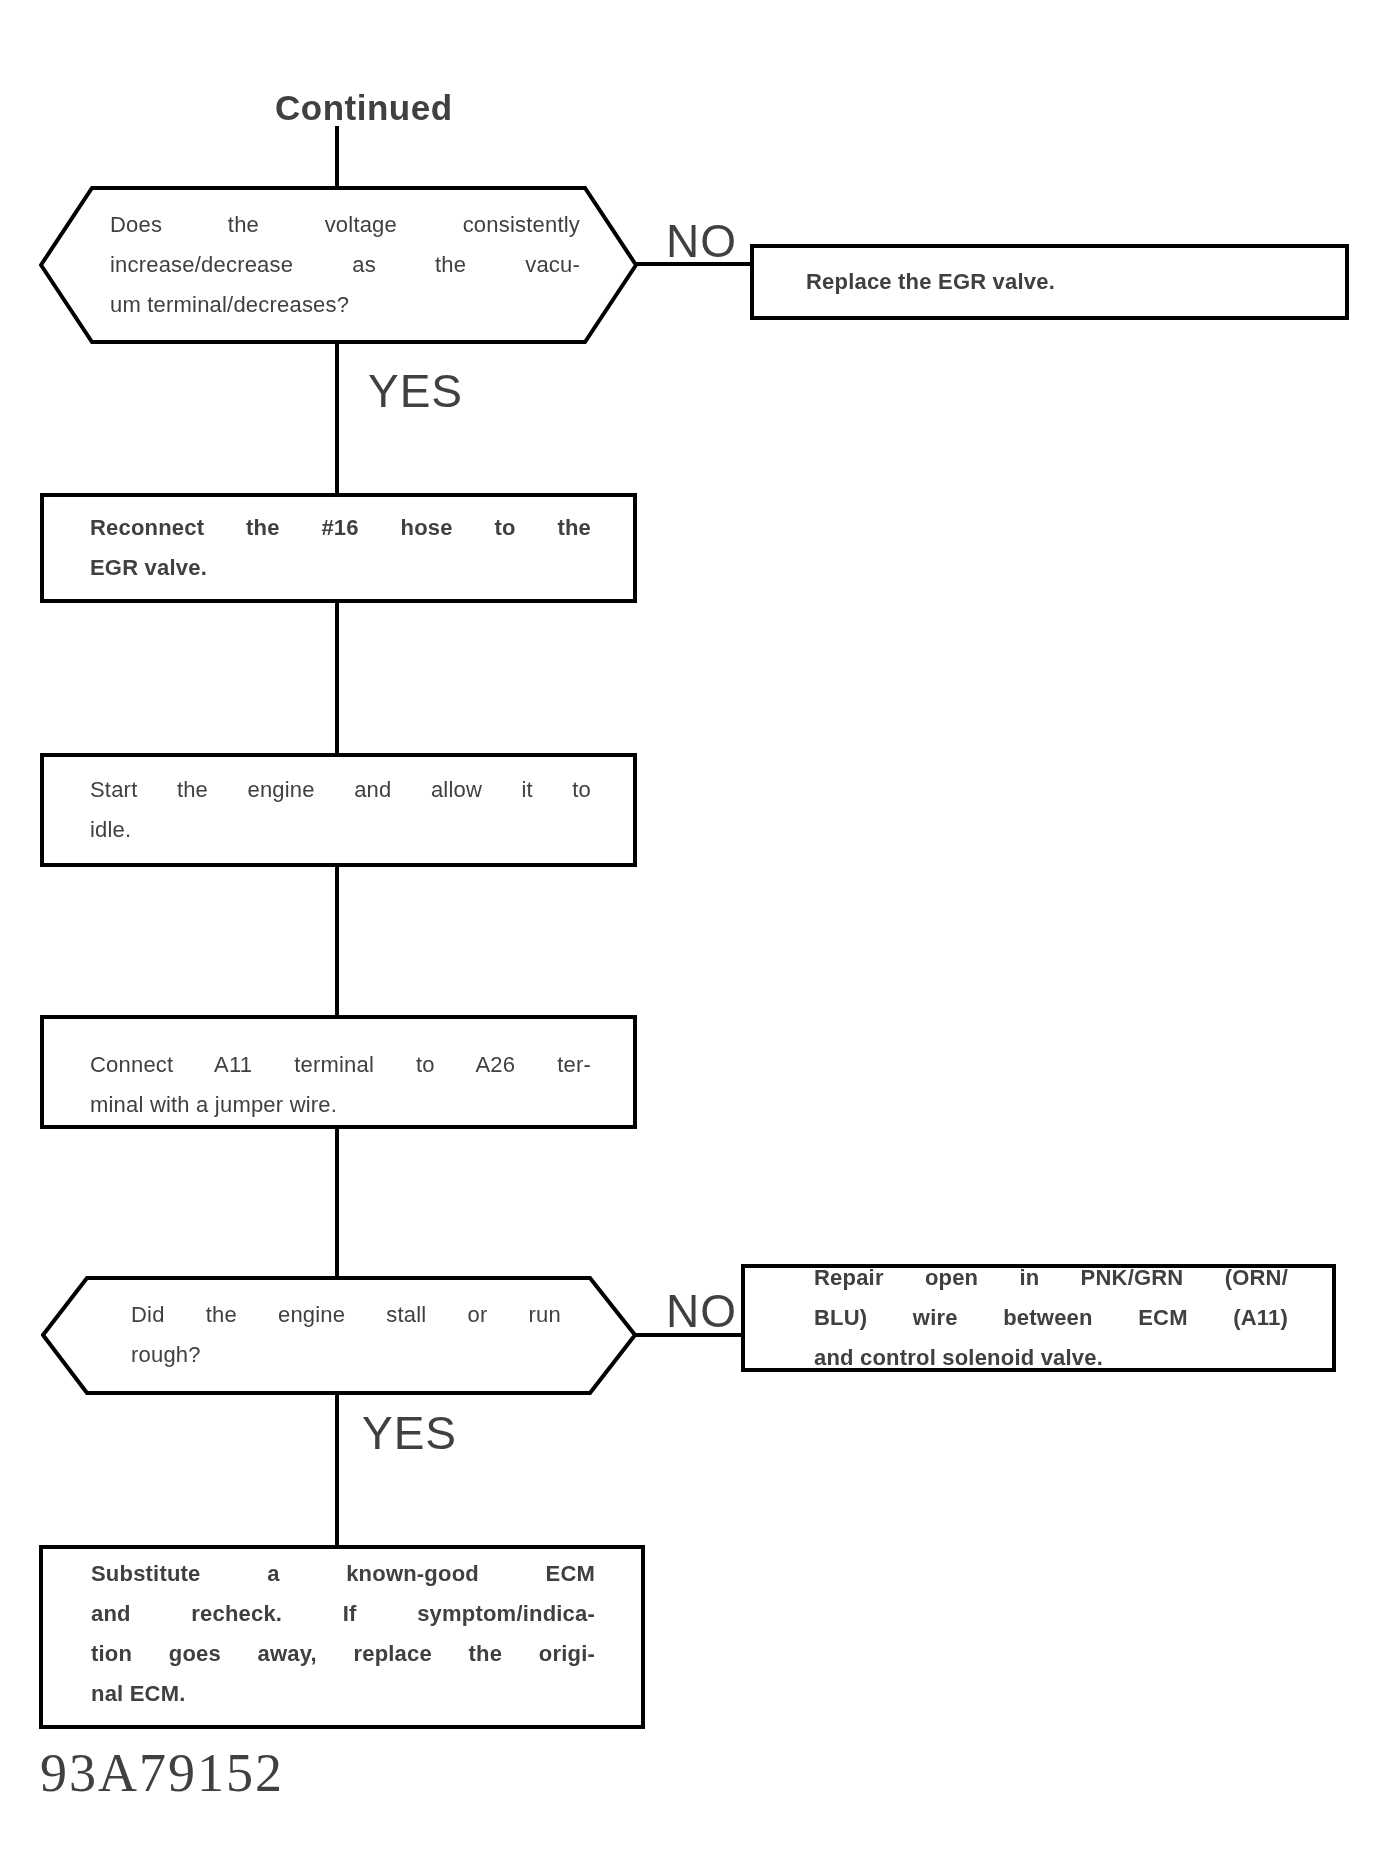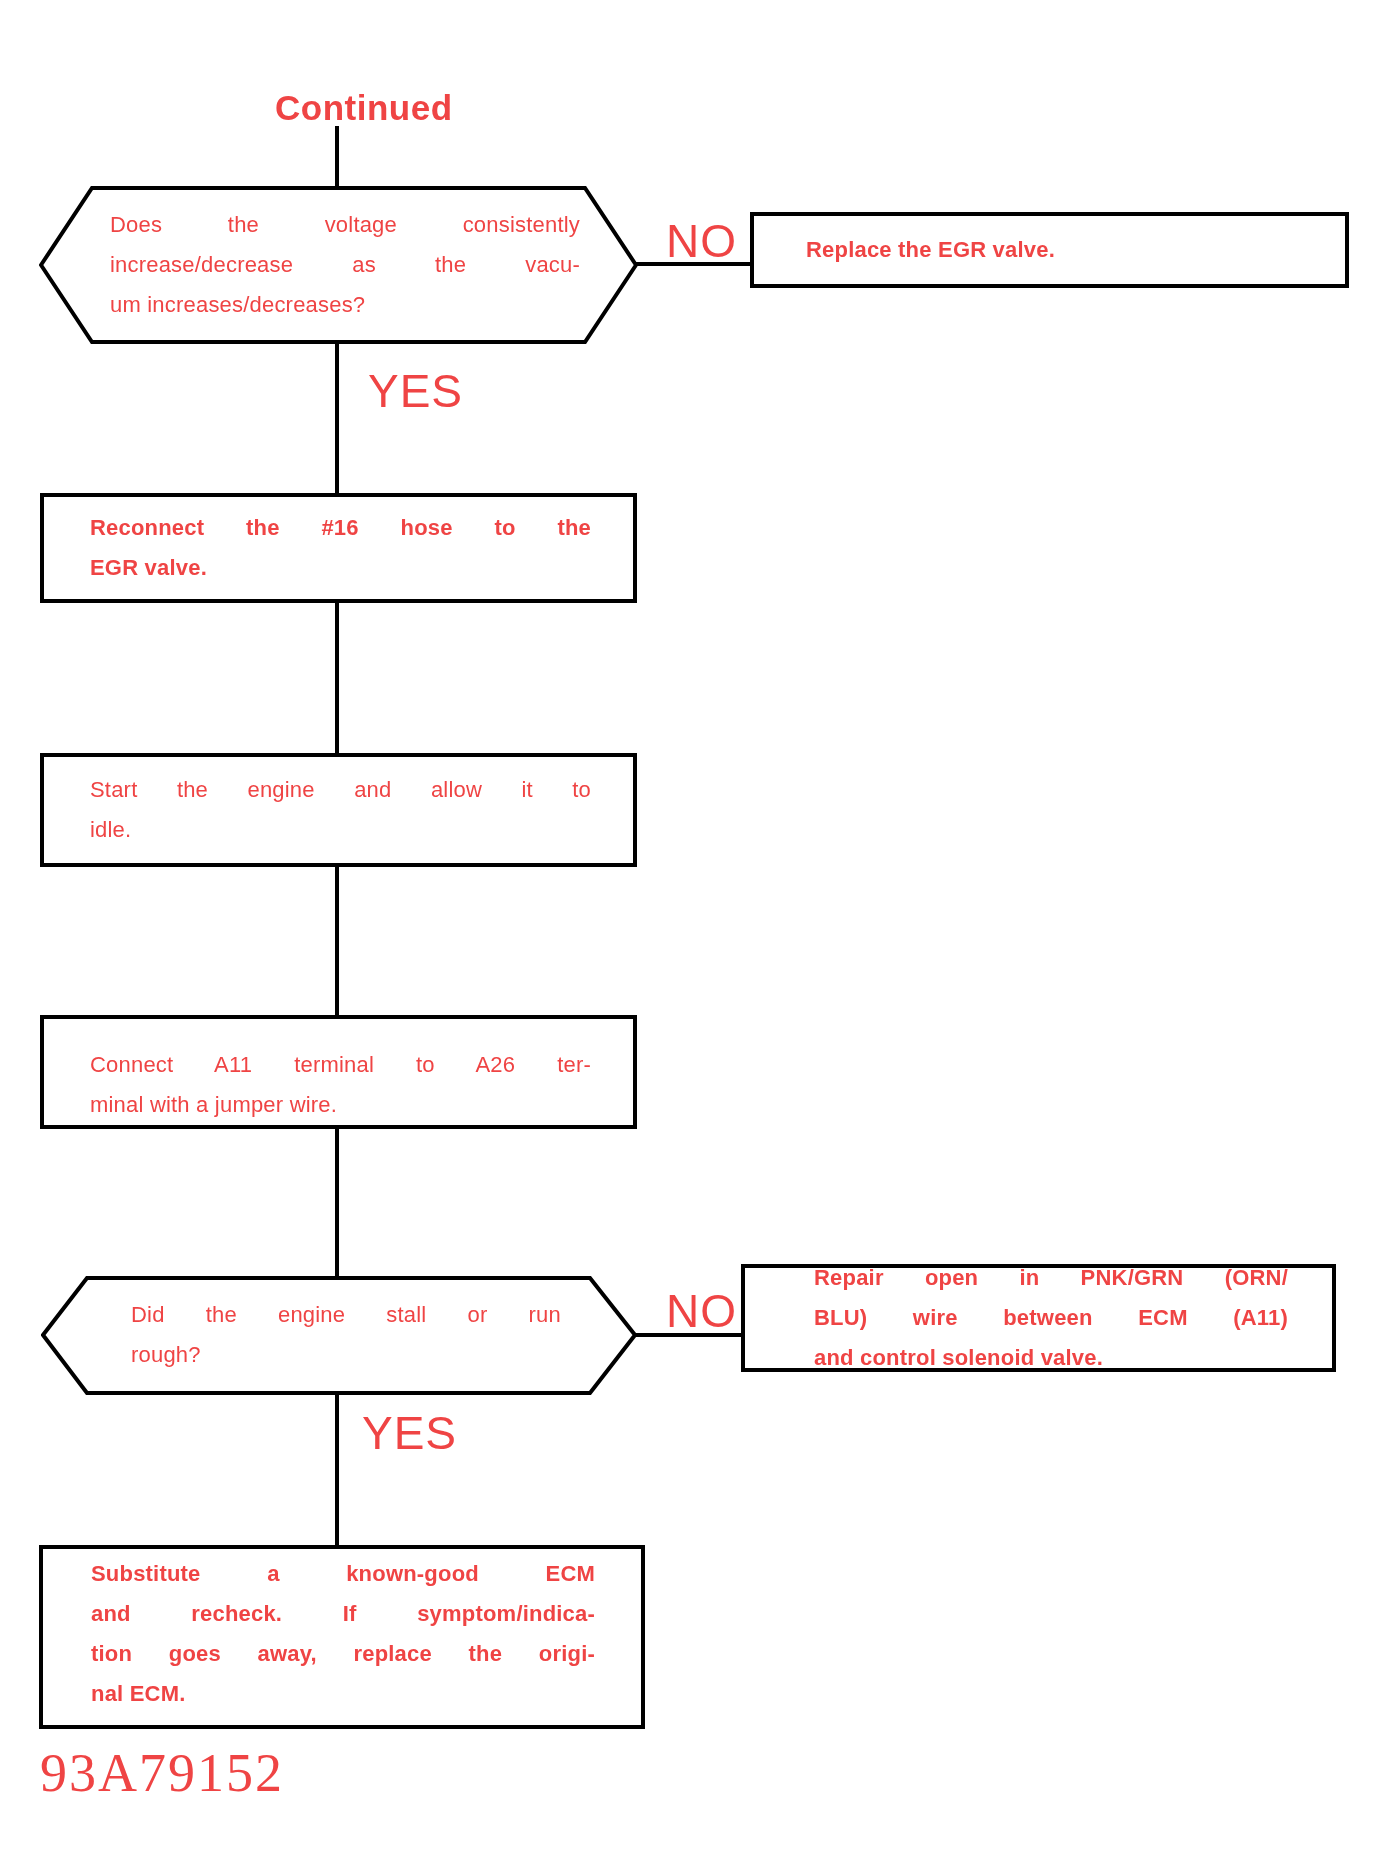--- a/index.html
+++ b/index.html
@@ -2,21 +2,21 @@
 <html><head>
 <meta charset="utf-8">
 <style>
   html, body { margin: 0; padding: 0; background: #ffffff; }
   .canvas {
     position: relative;
     width: 1388px;
     height: 1861px;
     background: #ffffff;
     font-family: "Liberation Sans", sans-serif;
-    color: #ef4444;
+    color: #404040;
     overflow: hidden;
   }
   
   .line-el { position: absolute; background: #000; }
   .vtrunk  { left: 335px; top: 126px; width: 4px;  height: 1420px; }
   .hconn1  { left: 630px; top: 262px; width: 125px; height: 4px; }
   .hconn2  { left: 630px; top: 1333px; width: 128px; height: 4px; }
 
   
   .box {
@@ -25,21 +25,21 @@
     border: 4px solid #000;
     box-sizing: border-box;
     display: flex;
     flex-direction: column;
     justify-content: center;
   }
   .box-reconnect  { left: 40px;  top: 493px;  width: 597px; height: 110px; padding: 0 42px 0 46px; }
   .box-start      { left: 40px;  top: 753px;  width: 597px; height: 114px; padding: 0 42px 0 46px; }
   .box-connect    { left: 40px;  top: 1015px; width: 597px; height: 114px; padding: 0 42px 0 46px; justify-content: flex-end; }
   .box-substitute { left: 39px;  top: 1545px; width: 606px; height: 184px; padding: 0 46px 7px 48px; }
-  .box-replace    { left: 750px; top: 212px;  width: 599px; height: 76px;  padding: 0 30px 0 52px; }
+  .box-replace    { left: 750px; top: 244px;  width: 599px; height: 76px;  padding: 0 30px 0 52px; }
   .box-repair     { left: 741px; top: 1264px; width: 595px; height: 108px; padding: 0 44px 0 69px; }
 
   
   .hex { position: absolute; }
   .hex1 { left: 39px; top: 186px;  width: 599px; height: 158px; }
   .hex2 { left: 41px; top: 1276px; width: 596px; height: 119px; }
   .hex-text { position: absolute; }
   .hex1-text { left: 110px; top: 205px; width: 470px; }
   .hex2-text { left: 131px; top: 1295px; width: 430px; }
 
@@ -73,21 +73,21 @@
   <div class="line-el hconn2"></div>
 
   <div class="continued" style="position:absolute;">Continued</div>
 
   <svg class="hex hex1" viewBox="0 0 599 158">
     <polygon points="53,2 546,2 597,79 546,156 53,156 2,79" fill="#ffffff" stroke="#000000" stroke-width="4"></polygon>
   </svg>
   <div class="hex-text hex1-text">
     <div class="tl jl">Does the voltage consistently</div>
     <div class="tl jl">increase/decrease as the vacu-</div>
-    <div class="tl">um increases/decreases?</div>
+    <div class="tl">um terminal/decreases?</div>
   </div>
 
   <div class="flabel no1">NO</div>
 
   <div class="box box-replace">
     <div class="tl b">Replace the EGR valve.</div>
   </div>
 
   <div class="flabel yes1">YES</div>
 

